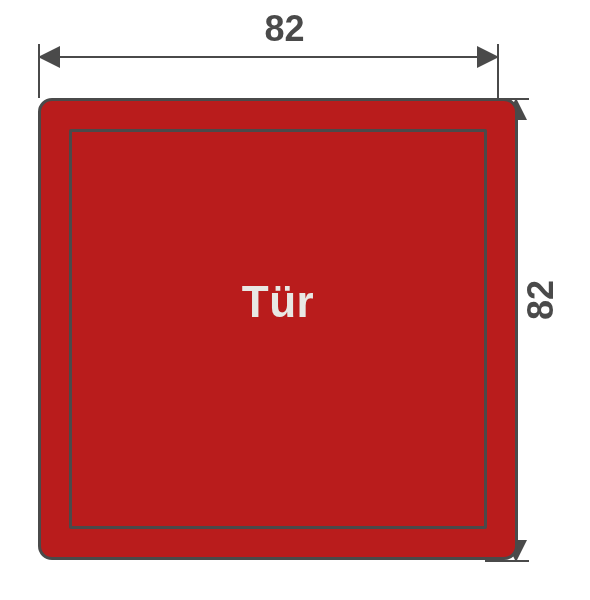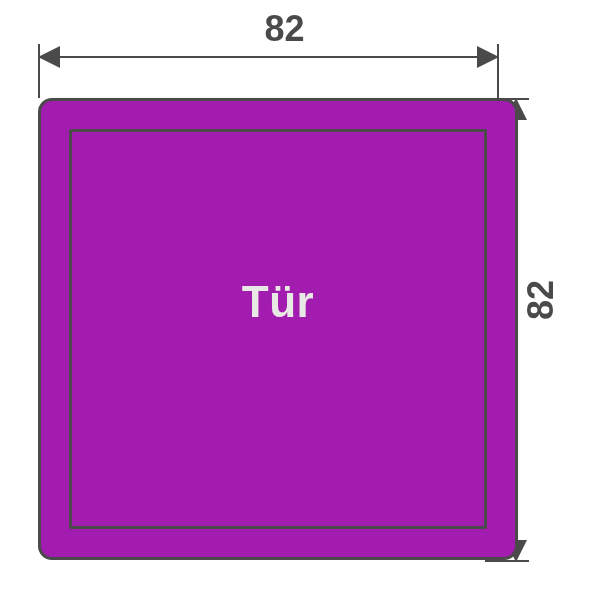--- a/index.html
+++ b/index.html
@@ -101,21 +101,21 @@
   
   .plate-outer {
     position: absolute;
     left: 38px;
     top: 98px;
     width: 480px;   
     height: 462px;  
     border: 3px solid #4a4a4a;
     border-radius: 14px;
     box-sizing: border-box;
-    background: #a21caf;
+    background: #b91c1c;
   }
   .plate-inner {
     position: absolute;
     left: 28px;
     top: 28px;
     right: 28px;
     bottom: 28px;
     border: 3px solid #4a4a4a;
     border-radius: 2px;
     box-sizing: border-box;

